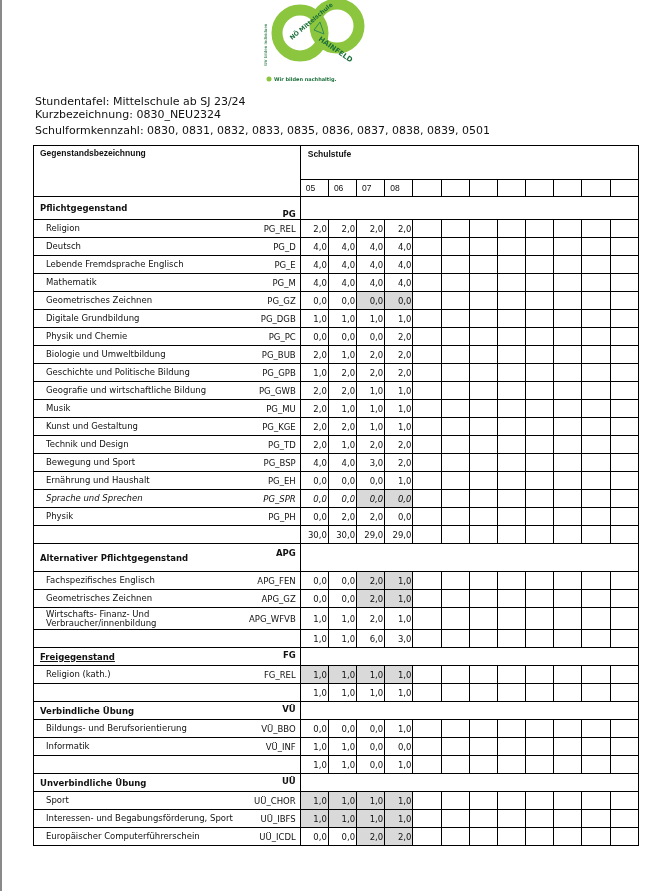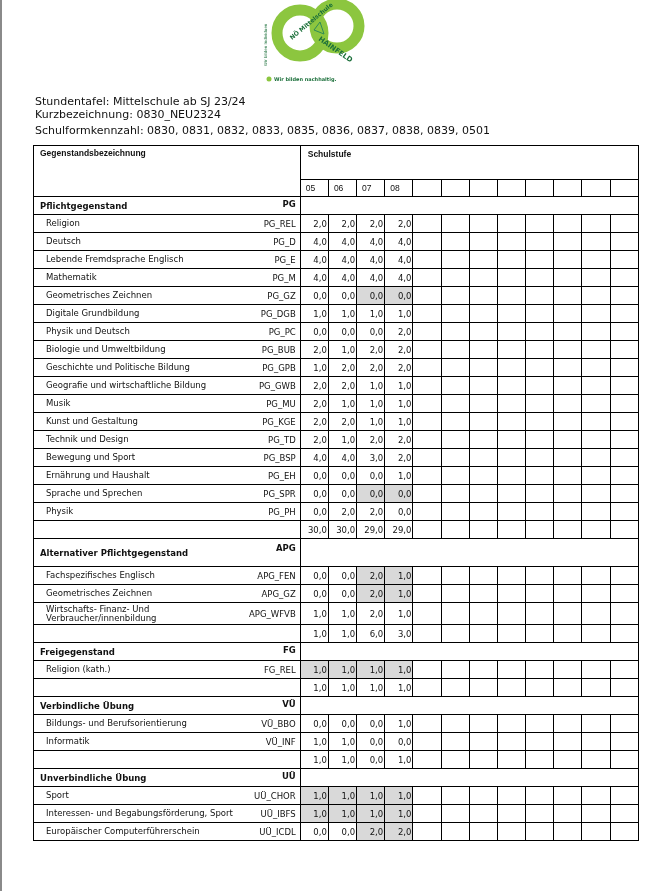--- a/index.html
+++ b/index.html
@@ -73,21 +73,21 @@
       <td class="yr"></td>
       <td class="yr"></td>
       <td class="yr"></td>
       <td class="yr"></td>
       <td class="yr"></td>
       <td class="yr"></td>
       <td class="yr"></td>
     </tr>
   <tr style="height: 18px;">
         <td class="sec-name" style="border-right: none;">Pflichtgegenstand</td>
-        <td class="sec-code" style="border-left: none; vertical-align: top; padding-top: 2px;">PG</td>
+        <td class="sec-code" style="border-left: none; vertical-align: top; padding-top: 12px;">PG</td>
         <td colspan="12"></td>
       </tr>
       <tr style="height: 18px;">
         <td class="subj" style="border-right: none;">Religion</td>
         <td class="code" style="border-left: none; text-align: right;">PG_REL</td>
         <td class="val">2,0</td>
         <td class="val">2,0</td>
         <td class="val">2,0</td>
         <td class="val">2,0</td>
         <td class="val"></td>
@@ -173,21 +173,21 @@
         <td class="val"></td>
         <td class="val"></td>
         <td class="val"></td>
         <td class="val"></td>
         <td class="val"></td>
         <td class="val"></td>
         <td class="val"></td>
         <td class="val"></td>
       </tr>
       <tr style="height: 18px;">
-        <td class="subj" style="border-right: none;">Physik und Deutsch</td>
+        <td class="subj" style="border-right: none;">Physik und Chemie</td>
         <td class="code" style="border-left: none;">PG_PC</td>
         <td class="val">0,0</td>
         <td class="val">0,0</td>
         <td class="val">0,0</td>
         <td class="val">2,0</td>
         <td class="val"></td>
         <td class="val"></td>
         <td class="val"></td>
         <td class="val"></td>
         <td class="val"></td>
@@ -316,21 +316,21 @@
         <td class="val">1,0</td>
         <td class="val"></td>
         <td class="val"></td>
         <td class="val"></td>
         <td class="val"></td>
         <td class="val"></td>
         <td class="val"></td>
         <td class="val"></td>
         <td class="val"></td>
       </tr>
-      <tr style="height: 18px;">
+      <tr style="height: 18px; font-style: italic;">
         <td class="subj" style="border-right: none;">Sprache und Sprechen</td>
         <td class="code" style="border-left: none;">PG_SPR</td>
         <td class="val">0,0</td>
         <td class="val">0,0</td>
         <td class="val shade">0,0</td>
         <td class="val shade">0,0</td>
         <td class="val"></td>
         <td class="val"></td>
         <td class="val"></td>
         <td class="val"></td>
@@ -432,21 +432,21 @@
         <td class="val"></td>
         <td class="val"></td>
         <td class="val"></td>
         <td class="val"></td>
         <td class="val"></td>
         <td class="val"></td>
         <td class="val"></td>
         <td class="val"></td>
       </tr>
       <tr style="height: 18px;">
-        <td class="sec-name" style="border-right: none;">Freigegenstand</td>
+        <td class="sec-name" style="border-right: none; text-decoration: underline;">Freigegenstand</td>
         <td class="sec-code" style="border-left: none; vertical-align: top; padding-top: 2px;">FG</td>
         <td colspan="12"></td>
       </tr>
       <tr style="height: 18px;">
         <td class="subj" style="border-right: none;">Religion (kath.)</td>
         <td class="code" style="border-left: none;">FG_REL</td>
         <td class="val shade">1,0</td>
         <td class="val shade">1,0</td>
         <td class="val shade">1,0</td>
         <td class="val shade">1,0</td>

